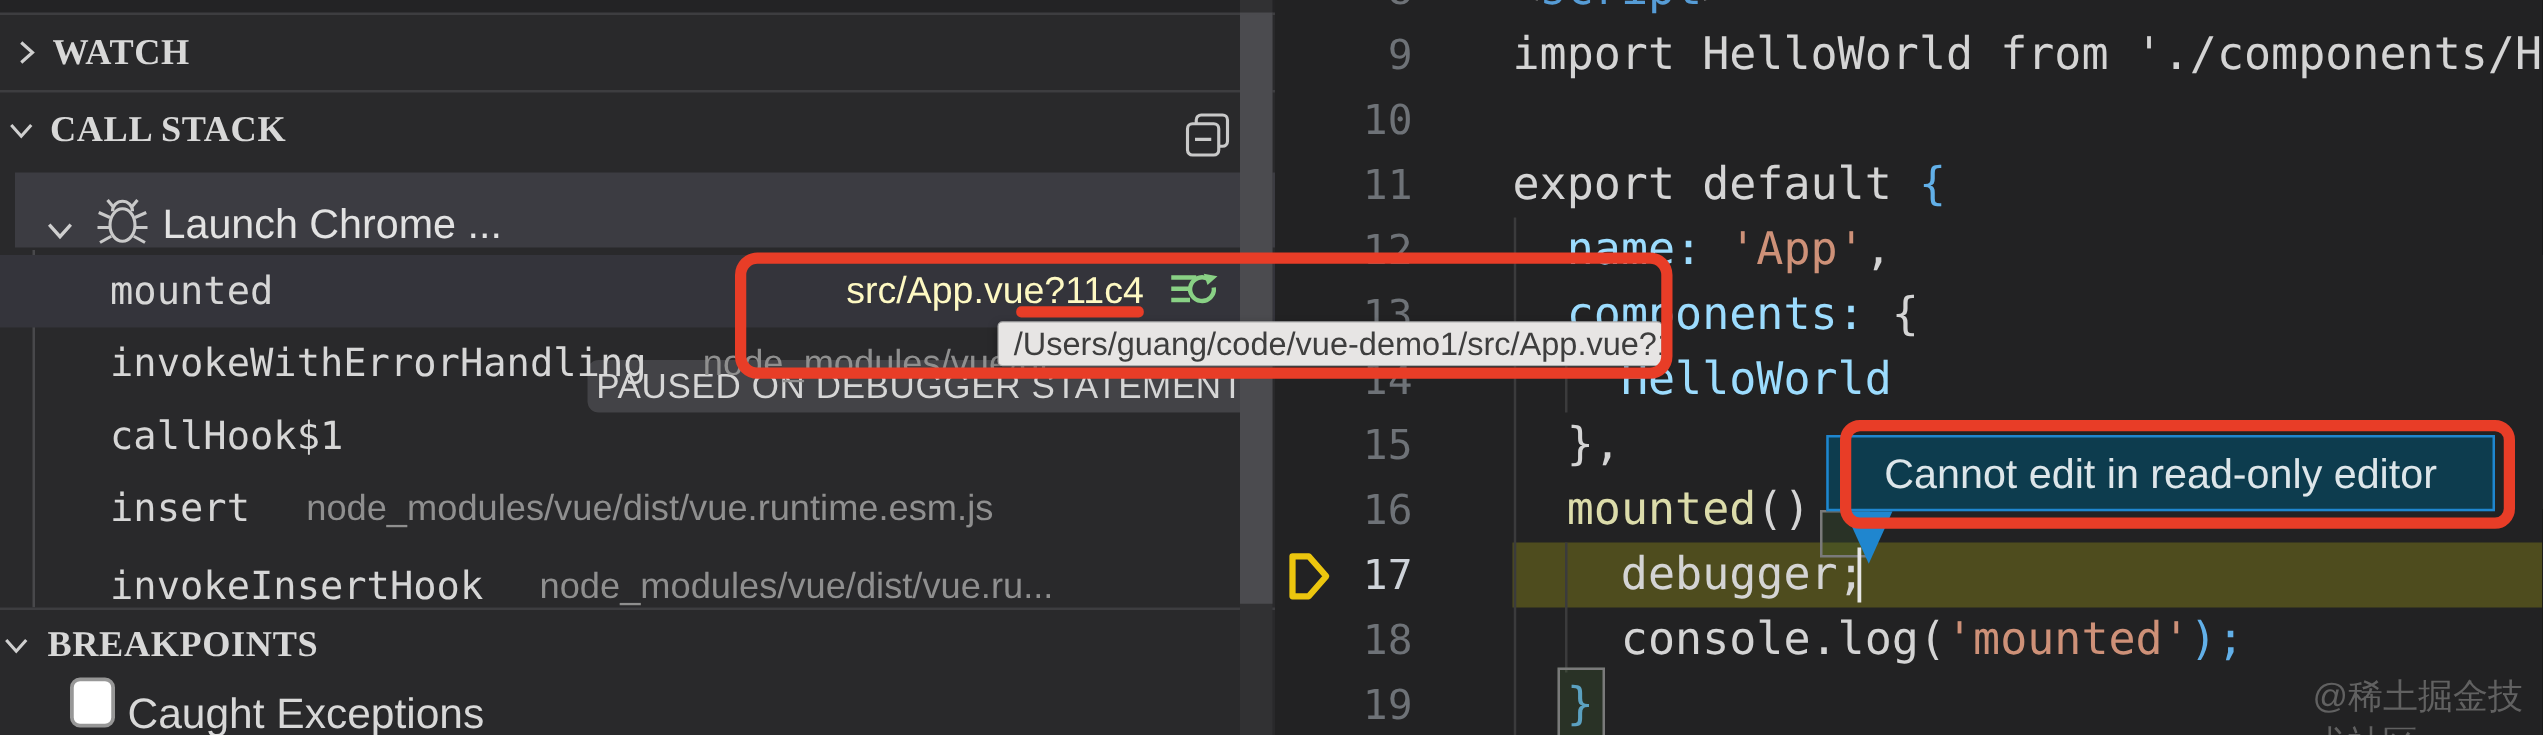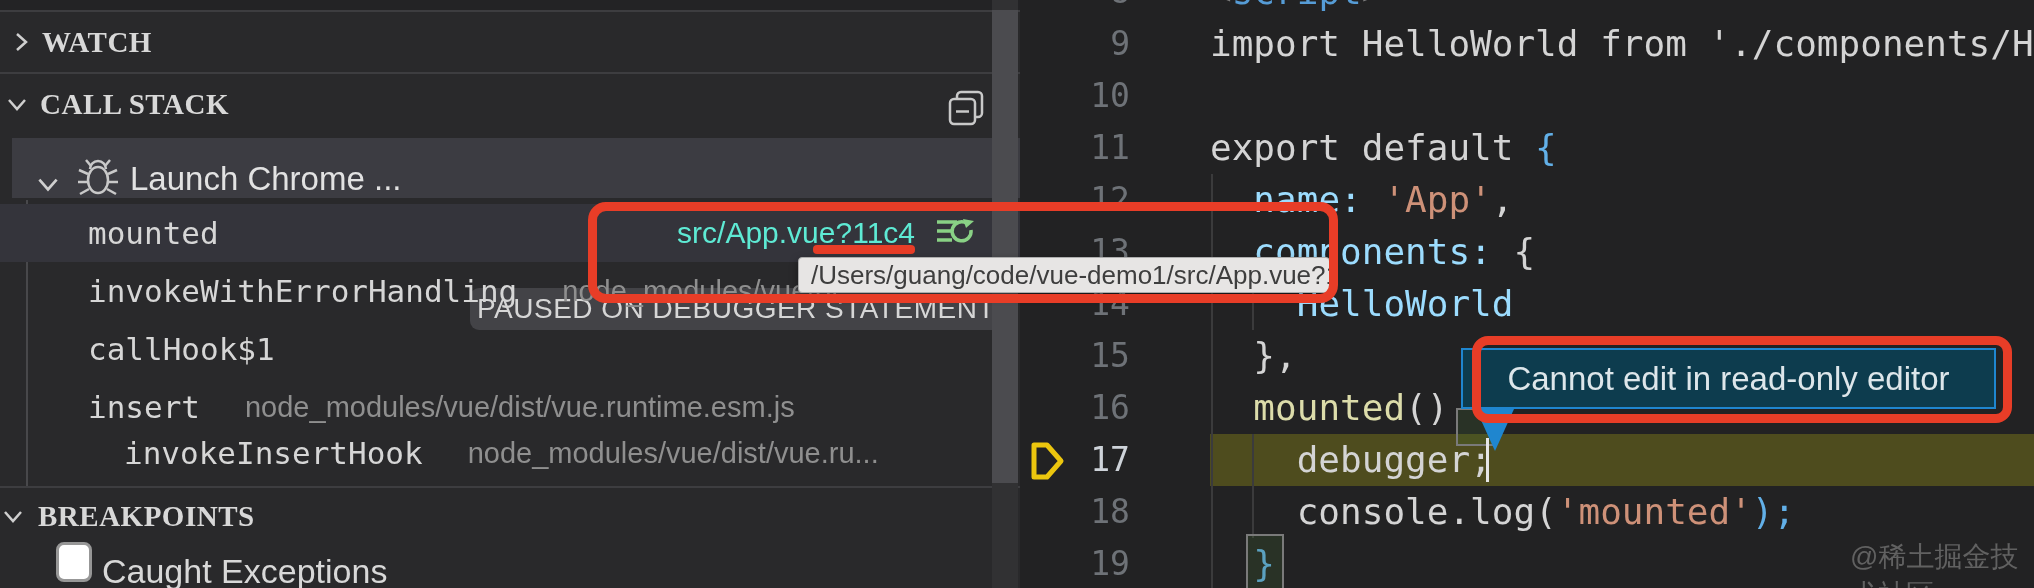--- a/index.html
+++ b/index.html
@@ -16,21 +16,21 @@
                background:var(--session-row);display:flex;align-items:flex-end;margin-left:12px;}
   .session-label{font-size:33px;color:#e2e2e2;margin-left:10px;}
   .badge{position:absolute;left:458px;top:150px;width:532px;height:42px;background:var(--badge-bg);
          border-radius:9px;color:#d6d6d6;font-size:28px;display:flex;align-items:center;
          justify-content:center;letter-spacing:.5px;}
   #stack-list{position:absolute;left:0;top:204px;width:1020px;height:282px;overflow:hidden;}
   .frame-row{position:absolute;left:0;width:1020px;height:58px;display:flex;align-items:center;}
   .frame-row.selected{background:var(--selected-row);}
   .frame-name{font-family:"DejaVu Sans Mono",monospace;font-size:31px;color:#d6d6d6;margin-left:88px;white-space:pre;}
   .frame-path{font-size:29px;color:#8f8f8f;margin-left:45px;white-space:nowrap;overflow:hidden;}
-  .frame-source{position:absolute;right:105px;font-size:30px;color:#5eead4;}
+  .frame-source{position:absolute;right:105px;font-size:30px;color:#fef9c3;}
   .frame-restart{position:absolute;left:935px;top:11px;}
   .tree-guide{position:absolute;left:26px;top:200px;width:2px;height:286px;background:#48484b;}
   #bp-block{position:absolute;left:0;top:486px;width:1020px;height:102px;background:var(--panel-bg);}
   .bp-row{position:absolute;left:0;top:66px;width:1020px;display:flex;align-items:flex-start;}
   .checkbox{position:absolute;left:56px;top:-10px;width:30px;height:34px;background:#ffffff;
             border:3px solid #979797;border-radius:8px;}
   .bp-label{margin-left:102px;font-size:34px;color:#d8d8d8;}
   #side-scroll{position:absolute;left:992px;top:0;width:26px;height:588px;background:#313133;}
   #side-scroll .thumb{position:absolute;left:0;top:10px;width:26px;height:473px;background:#4b4b4f;}
   
@@ -144,21 +144,21 @@
           <span class="frame-name">invokeWithErrorHandling</span>
           <span class="frame-path">node_modules/vue/di...</span>
         </div>
         <div class="frame-row" style="top: 116px;">
           <span class="frame-name">callHook$1</span>
         </div>
         <div class="frame-row" style="top: 174px;">
           <span class="frame-name">insert</span>
           <span class="frame-path">node_modules/vue/dist/vue.runtime.esm.js</span>
         </div>
-        <div class="frame-row" style="top: 220px; margin-left: 36px;">
+        <div class="frame-row" style="top: 236px;">
           <span class="frame-name">invokeInsertHook</span>
           <span class="frame-path">node_modules/vue/dist/vue.ru...</span>
         </div>
       </div>
 
     <div id="bp-block">
       <div class="hdiv" style="top:0"></div>
       <div class="sec-header" style="top:2px;height:56px">
         <span class="chev" style="margin-left:0">
           <svg width="26" height="26" viewBox="0 0 26 26">

